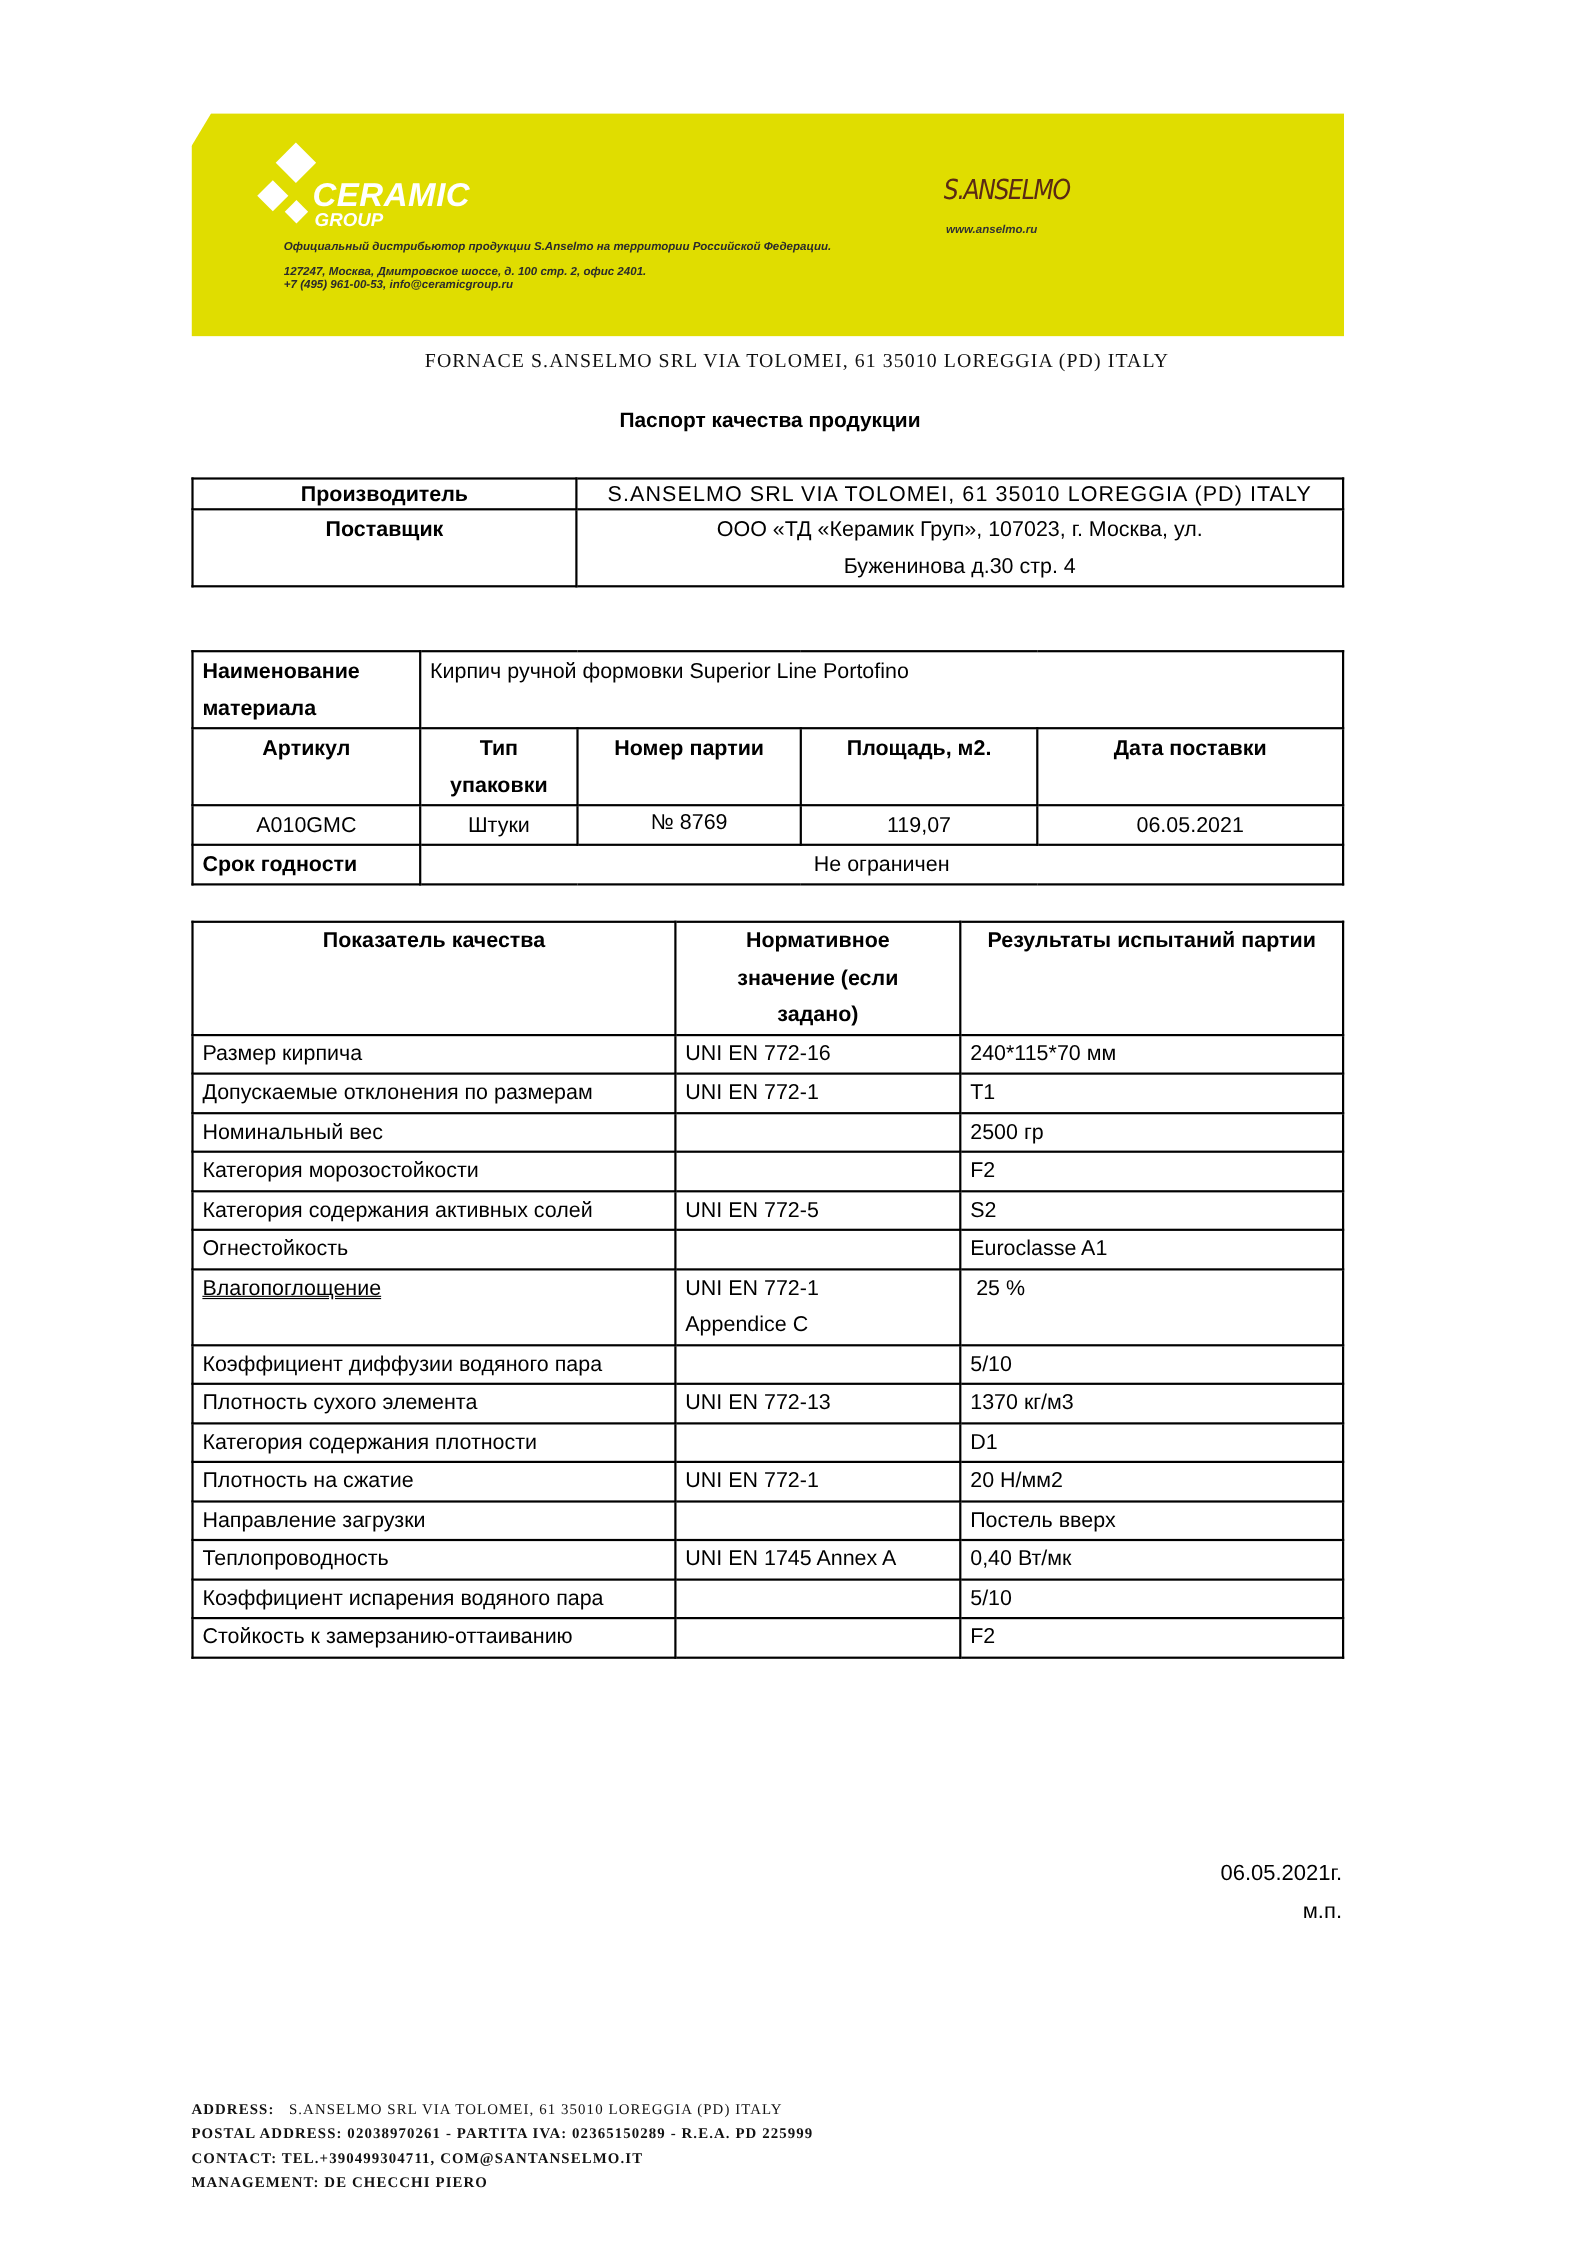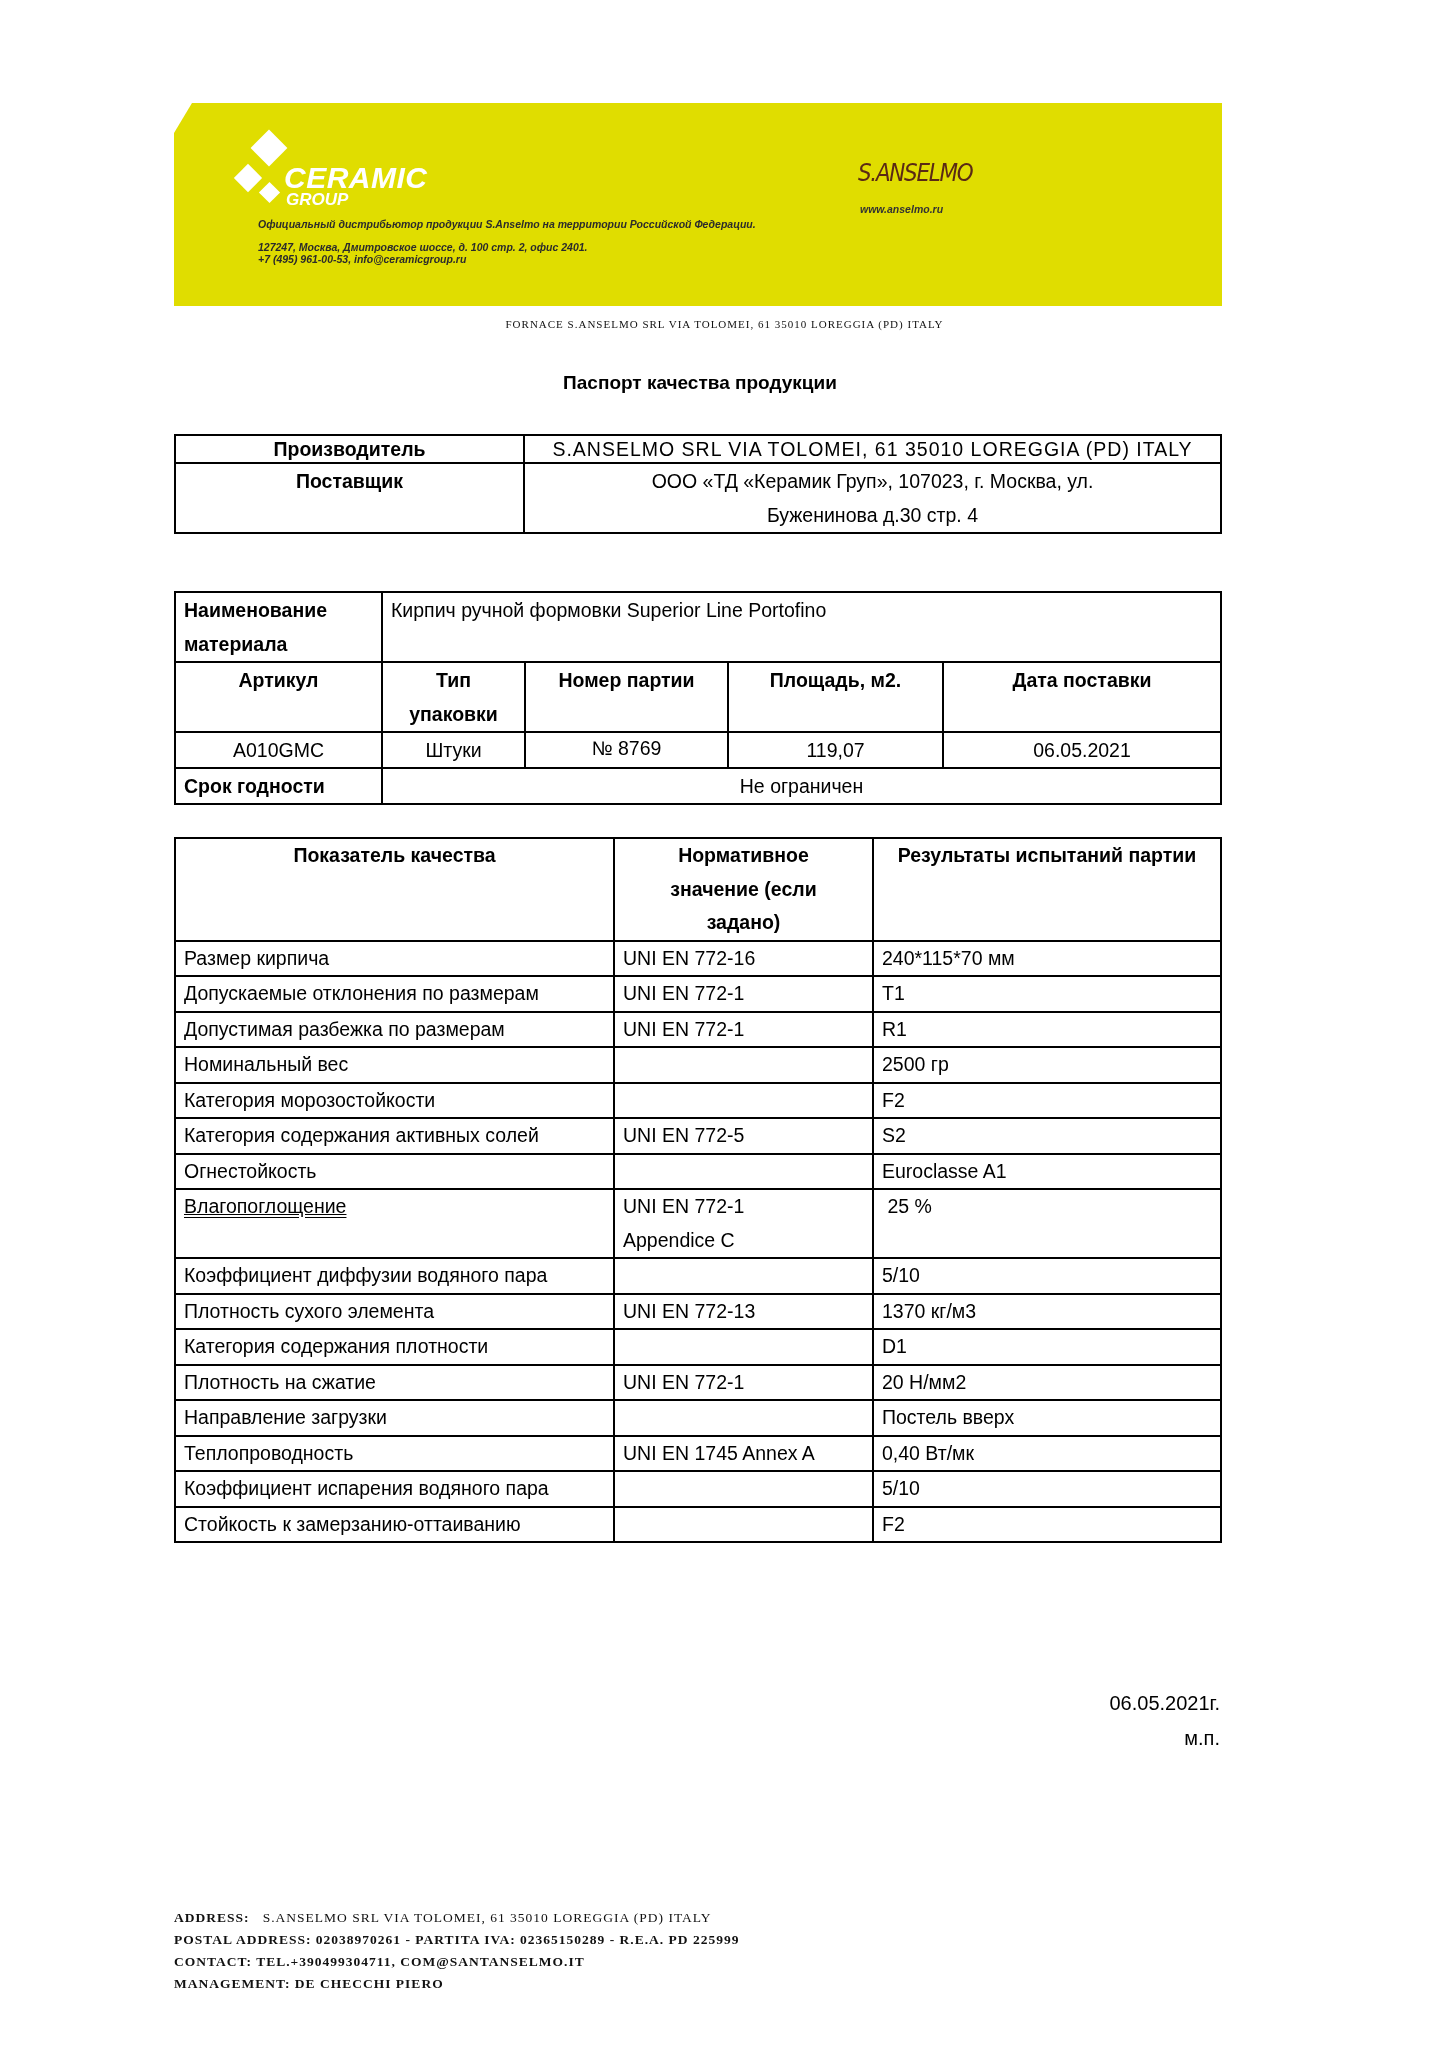--- a/index.html
+++ b/index.html
@@ -14,21 +14,21 @@
   .dia.d3 { width: 15px; height: 15px; left: 28px; top: 54px; }
   .cg-word { position: absolute; left: 50px; top: 32px; color: #fff; font-weight: bold; font-size: 30px; letter-spacing: 0.5px; line-height: 30px; }
   .cg-sub { position: absolute; left: 52px; top: 60px; color: #fff; font-weight: bold; font-size: 17px; line-height: 18px; }
   .cg-text { position: absolute; left: 84px; font-size: 10.5px; font-weight: bold; color: #2b2b2b; line-height: 12px; }
   .cg-t1 { top: 115px; }
   .cg-t2 { top: 138px; }
   .cg-t3 { top: 150px; }
   .sa-logo { position: absolute; left: 684px; top: 55px; color: #5a2a14; font-family: "DejaVu Sans", sans-serif; font-size: 25px; letter-spacing: -1.5px; transform: scaleX(0.86); transform-origin: left; }
   .sa-url { position: absolute; left: 686px; top: 100px; font-size: 10.5px; font-weight: bold; color: #333; }
 
-  .fornace { position: absolute; left: 0; width: 1449px; top: 318px; text-align: center; font-family: "Liberation Serif", serif; font-size: 11px; letter-spacing: 1px; color: #111; }
+  .fornace { position: absolute; left: 0; width: 1449px; top: 318px; text-align: center; font-family: "Liberation Serif", serif; font-size: 18px; letter-spacing: 1px; color: #111; }
   .doc-title { position: absolute; left: 0; width: 1400px; top: 372px; text-align: center; font-weight: bold; font-size: 19px; }
 
   table { position: absolute; border-collapse: collapse; left: 174px; width: 1048px; font-size: 19.5px; }
   td, th { border: 2px solid #000; padding: 0 8px; vertical-align: top; line-height: 34px; font-weight: normal; }
   .b { font-weight: bold; }
   .c { text-align: center; }
 
   #t1 { top: 434px; }
   #t1 td { line-height: 26px; }
   #t2 { top: 591px; }
@@ -136,25 +136,20 @@
         <td>Размер кирпича</td>
         <td>UNI EN 772-16</td>
         <td>240*115*70 мм</td>
       </tr>
   <tr>
         <td>Допускаемые отклонения по размерам</td>
         <td>UNI EN 772-1</td>
         <td>T1</td>
       </tr>
   <tr>
-        <td>Допустимая разбежка по размерам</td>
-        <td>UNI EN 772-1</td>
-        <td>R1</td>
-      </tr>
-  <tr>
         <td>Номинальный вес</td>
         <td></td>
         <td>2500 гр</td>
       </tr>
   <tr>
         <td>Категория морозостойкости</td>
         <td></td>
         <td>F2</td>
       </tr>
   <tr>

